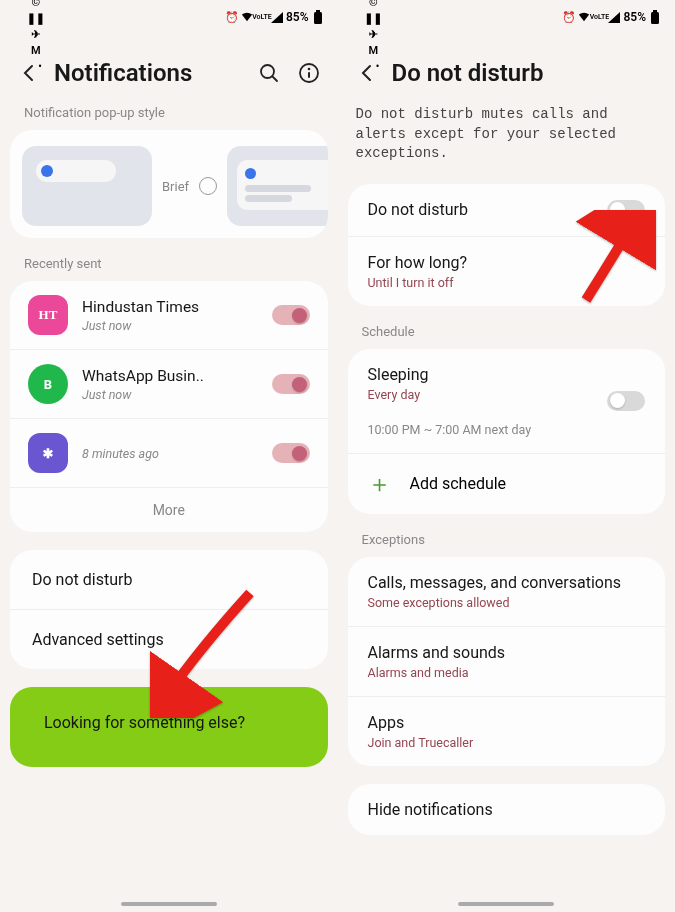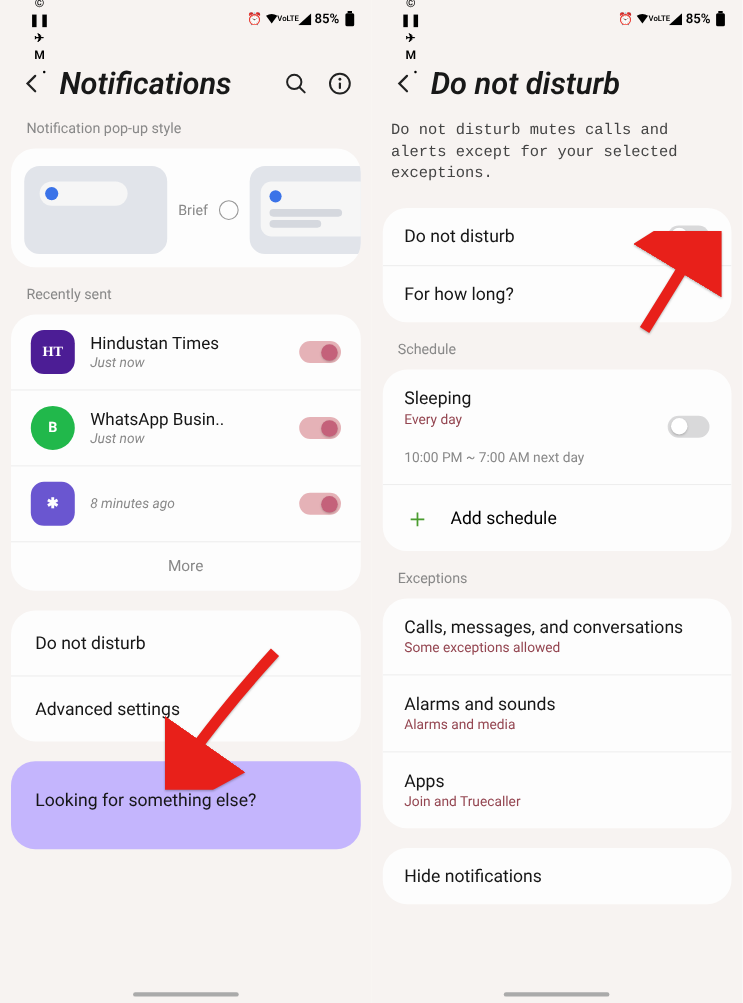--- a/index.html
+++ b/index.html
@@ -9,21 +9,21 @@
 
 .statusbar { height: 34px; display: flex; justify-content: space-between; align-items: center; padding: 0 14px 0 18px; font-size: 12px; font-weight: 600; color: #000; }
 .status-left { display: flex; align-items: flex-end; gap: 4px; flex-direction: column; }
 .status-right { display: flex; align-items: center; gap: 3px; }
 .status-ic { width: 12px; height: 12px; display: inline-flex; align-items: center; justify-content: center; font-size: 11px; line-height: 1; }
 .status-dot { font-size: 10px; margin-left: 2px; }
 
 
 .header { display: flex; align-items: center; padding: 25px 18px 18px 18px; gap: 14px; }
 .back-arrow { width: 22px; height: 22px; display: flex; align-items: center; justify-content: center; }
-.header h1 { font-size: 28px; font-weight: 600; color: #181818; flex: 1; font-style: italic; }
+.header h1 { font-size: 24px; font-weight: 600; color: #181818; flex: 1; }
 .header-icons { display: flex; gap: 18px; }
 .header-icon { width: 22px; height: 22px; }
 
 .desc { font-size: 14px; color: #444; padding: 0 18px 20px 18px; line-height: 1.4; font-family: Liberation Mono, monospace; }
 
 .section-label { font-size: 13px; color: #888; padding: 0 0 10px 24px; }
 
 .card { background: #fdfdfd; border-radius: 22px; margin: 0 10px 18px 10px; overflow: hidden; }
 
 
@@ -53,21 +53,21 @@
 .toggle { width: 38px; height: 20px; background: #d9d9da; border-radius: 20px; position: relative; flex-shrink: 0; }
 .toggle::after { content: ""; position: absolute; width: 15px; height: 15px; background: #fff; border-radius: 50%; top: 2.5px; left: 3px; box-shadow: 0 1px 2px rgba(0,0,0,0.2); }
 .toggle.on { background: #e5b2b7; }
 .toggle.on::after { left: auto; right: 3px; background: #c4617a; }
 
 .more-btn { text-align: center; padding: 14px; font-size: 14px; color: #888; border-top: 1px solid #eee; }
 
 .simple-row { padding: 20px 22px; font-size: 16px; color: #161616; border-top: 1px solid #eee; }
 .simple-row:first-child { border-top: none; }
 
-.footer-card { background: #c4b5fd; border-radius: 22px; margin: 0 10px; padding: 26px 22px 0 22px; height: 80px; overflow: hidden; }
+.footer-card { background: #84cc16; border-radius: 22px; margin: 0 10px; padding: 26px 22px 0 34px; height: 80px; overflow: hidden; }
 .footer-card .q { font-size: 16px; color: #161616; }
 
 
 .setting-row { padding: 16px 20px; border-top: 1px solid #eee; }
 .setting-row:first-child { border-top: none; }
 .setting-row .ttl { font-size: 16px; color: #161616; }
 .setting-row .sub { font-size: 12.5px; color: #944651; margin-top: 3px; }
 .setting-row .sub2 { font-size: 12.5px; color: #888; margin-top: 20px; }
 .setting-row.flex { display: flex; align-items: center; justify-content: space-between; }
 
@@ -163,21 +163,21 @@
         </div>
         <span class="popup-label detailed">Detailed</span>
         <span class="radio selected"></span>
       </div>
     </div>
   </div>
 
   <div class="section-label">Recently sent</div>
   <div class="card">
     <div class="row">
-      <div class="app-icon" style="background:#4c1d95;font-family:serif;">HT</div>
+      <div class="app-icon" style="background:#ec4899;font-family:serif;">HT</div>
       <div class="txt">
         <div class="title">Hindustan Times</div>
         <div class="sub">Just now</div>
       </div>
       <div class="toggle on"></div>
     </div>
     <div class="row">
       <div class="app-icon" style="background:#21b84b;border-radius:50%;">B</div>
       <div class="txt">
         <div class="title">WhatsApp Busin..</div>
@@ -263,20 +263,21 @@
 
   <div class="desc">Do not disturb mutes calls and alerts except for your selected exceptions.</div>
 
   <div class="card">
     <div class="setting-row flex">
       <span class="ttl">Do not disturb</span>
       <div class="toggle"></div>
     </div>
     <div class="setting-row">
       <div class="ttl">For how long?</div>
+      <div class="sub">Until I turn it off</div>
     </div>
   </div>
 
   <div class="section-label">Schedule</div>
   <div class="card">
     <div class="setting-row flex">
       <div>
         <div class="ttl">Sleeping</div>
         <div class="sub">Every day</div>
         <div class="sub2">10:00 PM ~ 7:00 AM next day</div>

